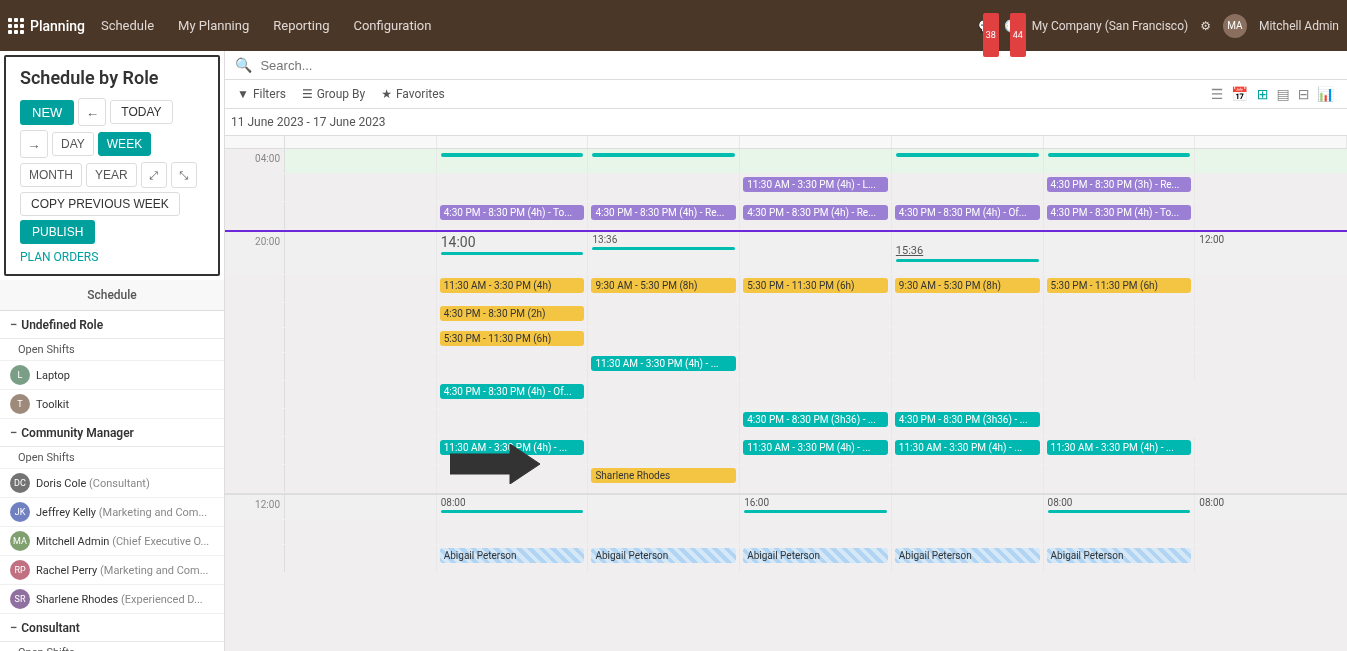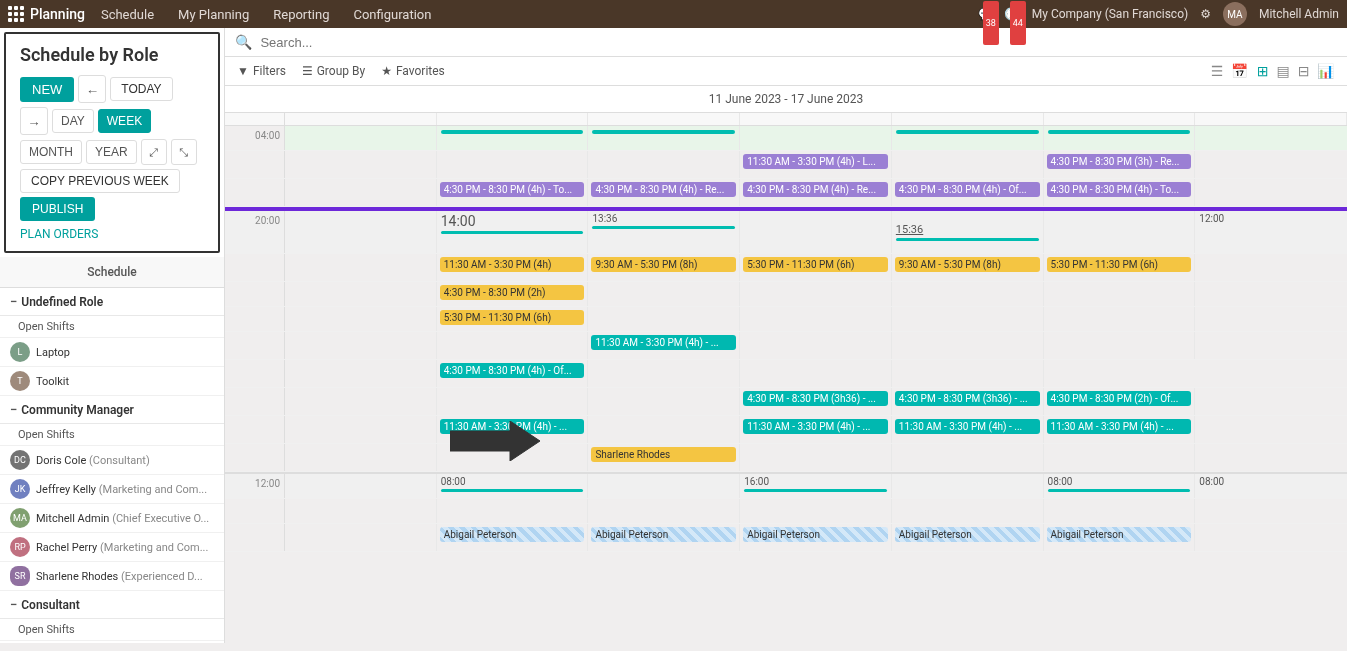--- a/index.html
+++ b/index.html
@@ -2,21 +2,21 @@
 <html><head>
   <meta charset="utf-8">
   <style>
     * { box-sizing: border-box; margin: 0; padding: 0; }
     body { font-family: -apple-system, BlinkMacSystemFont, 'Segoe UI', Roboto, sans-serif; font-size: 12px; background: #f0eeee; overflow: hidden; }
 
     
     .top-nav {
       background: #4a3728;
       color: #fff;
-      height: 28px;
+      height: 51px;
       display: flex;
       align-items: center;
       padding: 0 8px;
       gap: 12px;
     }
     .top-nav-logo { display: flex; align-items: center; gap: 6px; font-size: 14px; font-weight: 500; }
     .grid-icon { display: grid; grid-template-columns: repeat(3,4px); gap: 2px; }
     .grid-icon span { width: 4px; height: 4px; background: #fff; display: block; border-radius: 1px; }
     .nav-items { display: flex; gap: 16px; font-size: 13px; }
     .nav-item { color: #e0d8d4; cursor: pointer; padding: 4px; }
@@ -65,21 +65,21 @@
 
     
     .filter-bar { background: #fff; border-bottom: 1px solid #ddd; padding: 6px 12px; display: flex; align-items: center; gap: 16px; }
     .filter-btn { display: flex; align-items: center; gap: 4px; color: #555; cursor: pointer; font-size: 12px; }
     .view-icons { margin-left: auto; display: flex; gap: 8px; }
     .view-icon { color: #888; cursor: pointer; font-size: 14px; }
     .view-icon.active { color: #00a09d; }
 
     
     .calendar-area { flex: 1; overflow: hidden; display: flex; flex-direction: column; }
-    .date-range-header { background: #fff; text-align: center; padding: 6px; font-size: 12px; color: #555; border-bottom: 1px solid #ddd; }
+    .date-range-header { background: #fff; text-align: left; padding: 6px; font-size: 12px; color: #555; border-bottom: 1px solid #ddd; }
     .calendar-grid { flex: 1; overflow-y: auto; overflow-x: hidden; display: flex; flex-direction: column; }
     .day-headers { display: grid; grid-template-columns: 60px repeat(7, 1fr); background: #f8f8f8; border-bottom: 1px solid #ddd; position: sticky; top: 0; z-index: 10; }
     .day-header { padding: 6px 8px; font-size: 11px; color: #555; border-right: 1px solid #e8e8e8; text-align: center; }
     .day-header:first-child { border-right: 1px solid #ddd; }
 
     
     .cal-row { display: grid; grid-template-columns: 60px repeat(7, 1fr); border-bottom: 1px solid #f0f0f0; min-height: 24px; }
     .time-cell { padding: 2px 4px; font-size: 10px; color: #888; border-right: 1px solid #ddd; display: flex; align-items: flex-start; justify-content: flex-end; padding-top: 4px; }
     .day-cell { border-right: 1px solid #e8e8e8; padding: 2px 2px; min-height: 24px; position: relative; }
     .day-cell:last-child { border-right: none; }
@@ -190,21 +190,21 @@
       </div>
       <div class="person-row">
         <div class="person-avatar" style="background:#80a070;">MA</div>
         <span><span>Mitchell Admin</span> <span style="color:#888;">(Chief Executive O...</span></span>
       </div>
       <div class="person-row">
         <div class="person-avatar" style="background:#c07080;">RP</div>
         <span><span>Rachel Perry</span> <span style="color:#888;">(Marketing and Com...</span></span>
       </div>
       <div class="person-row">
-        <div class="person-avatar" style="background:#9070a0;border-radius:8px;">SR</div>
+        <div class="person-avatar" style="background:#9070a0;">SR</div>
         <span><span>Sharlene Rhodes</span> <span style="color:#888;">(Experienced D...</span></span>
       </div>
 
       <div class="role-group-header">
         <span>Consultant</span>
       </div>
       <div class="shift-row">Open Shifts</div>
       <div class="person-row">
         
         
@@ -306,21 +306,21 @@
           </div>
           <div class="day-cell">
             <div class="event event-purple">4:30 PM - 8:30 PM (4h) - Of...</div>
           </div>
           <div class="day-cell">
             <div class="event event-purple">4:30 PM - 8:30 PM (4h) - To...</div>
           </div>
           <div class="day-cell"></div>
         </div>
 
-        <div class="cal-row" style="background:#f0f0f0; border-top:4px solid #6d28d9;">
+        <div class="cal-row" style="background:#f0f0f0; border-top:2px solid #6d28d9;">
           <div class="time-cell">20:00</div>
           <div class="day-cell" style="font-size:10px;color:#555;padding:2px 4px;"></div>
           <div class="day-cell" style="font-size:14px;color:#555;padding:2px 4px;">14:00
             <div style="height:3px;background:#00bdb0;border-radius:2px;margin-top:2px;"></div>
           </div>
           <div class="day-cell" style="font-size:10px;color:#555;padding:2px 4px;">13:36
             <div style="height:3px;background:#00bdb0;border-radius:2px;margin-top:2px;"></div>
           </div>
           <div class="day-cell" style="font-size:10px;color:#555;padding:2px 4px;"></div>
           <div class="day-cell" style="font-size:11px;color:#555;padding:12px 4px;text-decoration:underline;">15:36
@@ -411,23 +411,20 @@
         <div class="cal-row" style="min-height:28px;">
           <div class="time-cell"></div>
           <div class="day-cell"></div>
           <div class="day-cell"></div>
           <div class="day-cell"></div>
           <div class="day-cell">
             <div class="event event-teal">4:30 PM - 8:30 PM (3h36) - ...</div>
           </div>
           <div class="day-cell">
             <div class="event event-teal">4:30 PM - 8:30 PM (3h36) - ...</div>
-          </div>
-          <div class="day-cell">
-            <div class="event event-teal">4:30 PM - 8:30 PM (2h) - Of...</div>
           </div>
           <div class="day-cell"></div>
         </div>
 
         <div class="cal-row" style="min-height:28px;">
           <div class="time-cell"></div>
           <div class="day-cell"></div>
           <div class="day-cell">
             <div class="event event-teal">11:30 AM - 3:30 PM (4h) - ...</div>
           </div>

